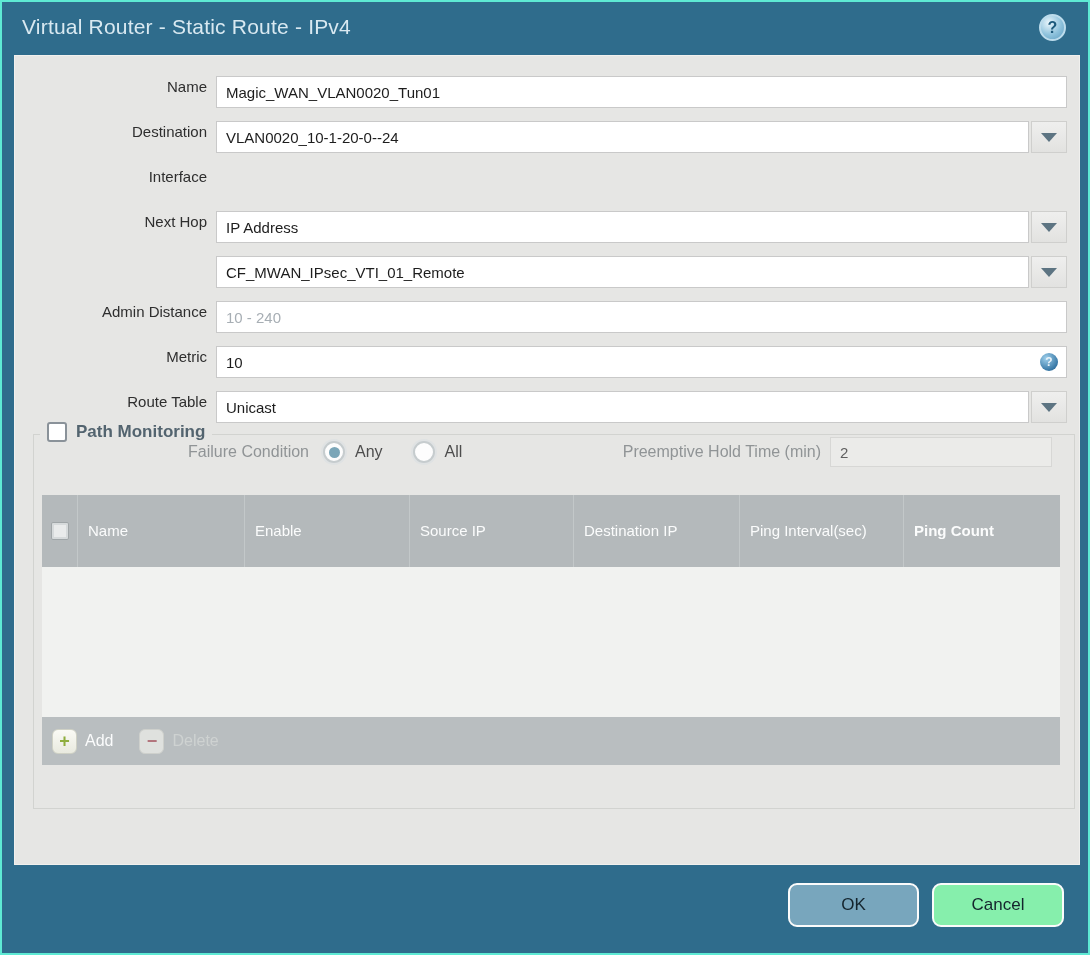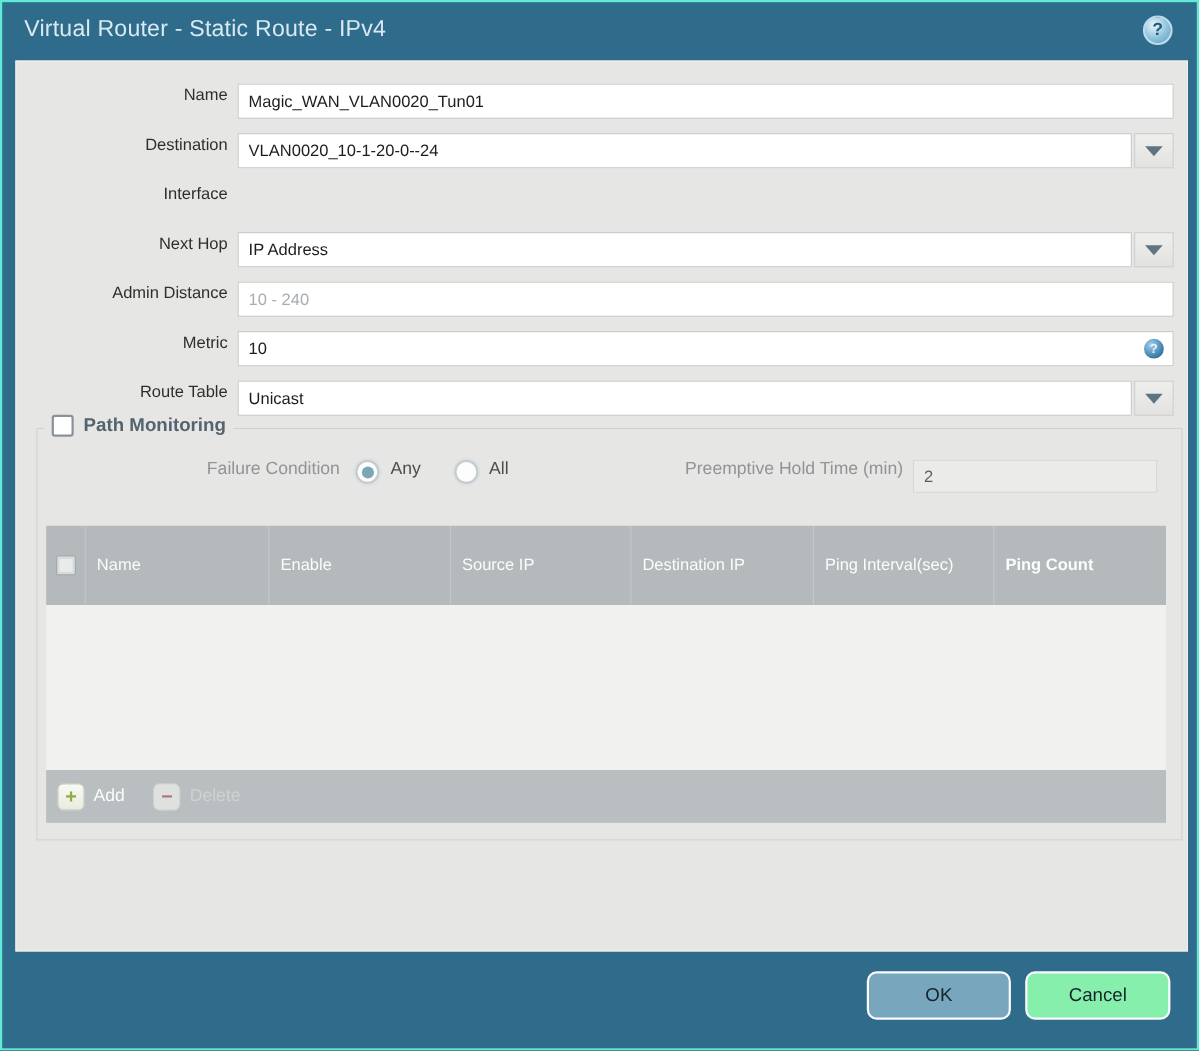--- a/index.html
+++ b/index.html
@@ -74,21 +74,21 @@
     position:absolute; top:-13px; left:6px;
     background:#e6e6e4; padding:0 7px;
     display:flex; align-items:center; gap:9px;
   }
   .pm-checkbox {
     width:20px; height:20px; background:#ffffff;
     border:2px solid #8a9299; border-radius:3px; cursor:pointer;
   }
   .pm-legend-text { font-size:17px; font-weight:bold; color:#53646f; }
 
-  .fc-row { display:flex; align-items:flex-start; height:34px; margin-top:28px; }
+  .fc-row { display:flex; align-items:center; height:34px; }
   .fc-label { flex:none; width:275px; text-align:right; font-size:16px; color:#909496; }
   .radio {
     flex:none; width:22px; height:22px; border-radius:50%;
     background:#fdfdfd; border:2px solid #c6ccce; margin-left:14px;
     display:flex; align-items:center; justify-content:center; cursor:pointer;
     box-shadow:0 0 0 2px #dfe2e3;
   }
   .radio .dot { width:11px; height:11px; border-radius:50%; background:transparent; }
   .radio.selected .dot { background:#7ba6b8; }
   .radio-label { font-size:16px; color:#4d4d4d; margin-left:10px; }
@@ -182,20 +182,29 @@
     <div class="frow">
       <div class="flabel">Next Hop</div>
       <div class="fcontrol">
         <input class="tinput" value="IP Address" style="">
         <div class="dropbtn">
           <span class="arrow-down"></span>
         </div>
       </div>
     </div>
 
+    <div class="frow">
+      <div class="flabel"></div>
+      <div class="fcontrol">
+        <input class="tinput" value="CF_MWAN_IPsec_VTI_01_Remote" style="">
+        <div class="dropbtn">
+          <span class="arrow-down"></span>
+        </div>
+      </div>
+    </div>
 
     <div class="frow">
       <div class="flabel">Admin Distance</div>
       <div class="fcontrol">
         <input class="tinput" placeholder="10 - 240" style="">
       </div>
     </div>
 
     <div class="frow">
       <div class="flabel">Metric</div>

